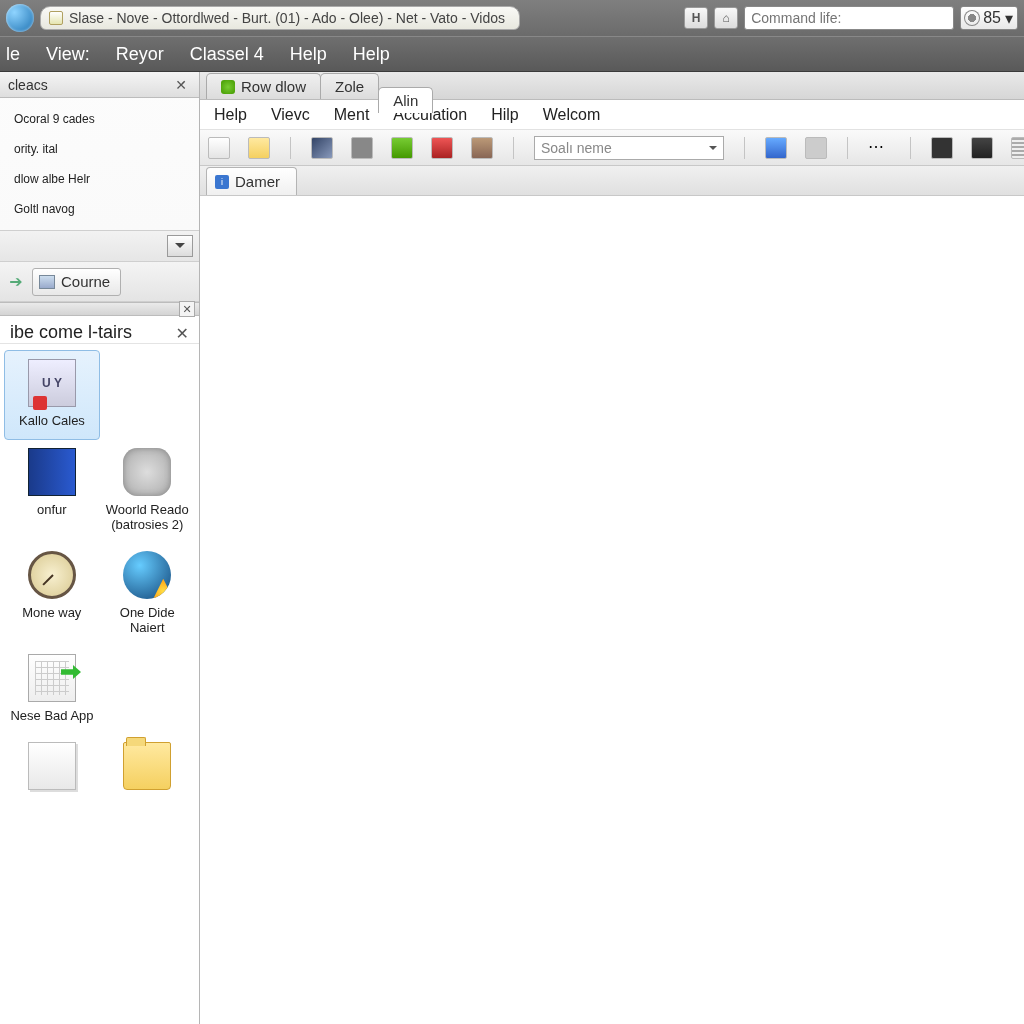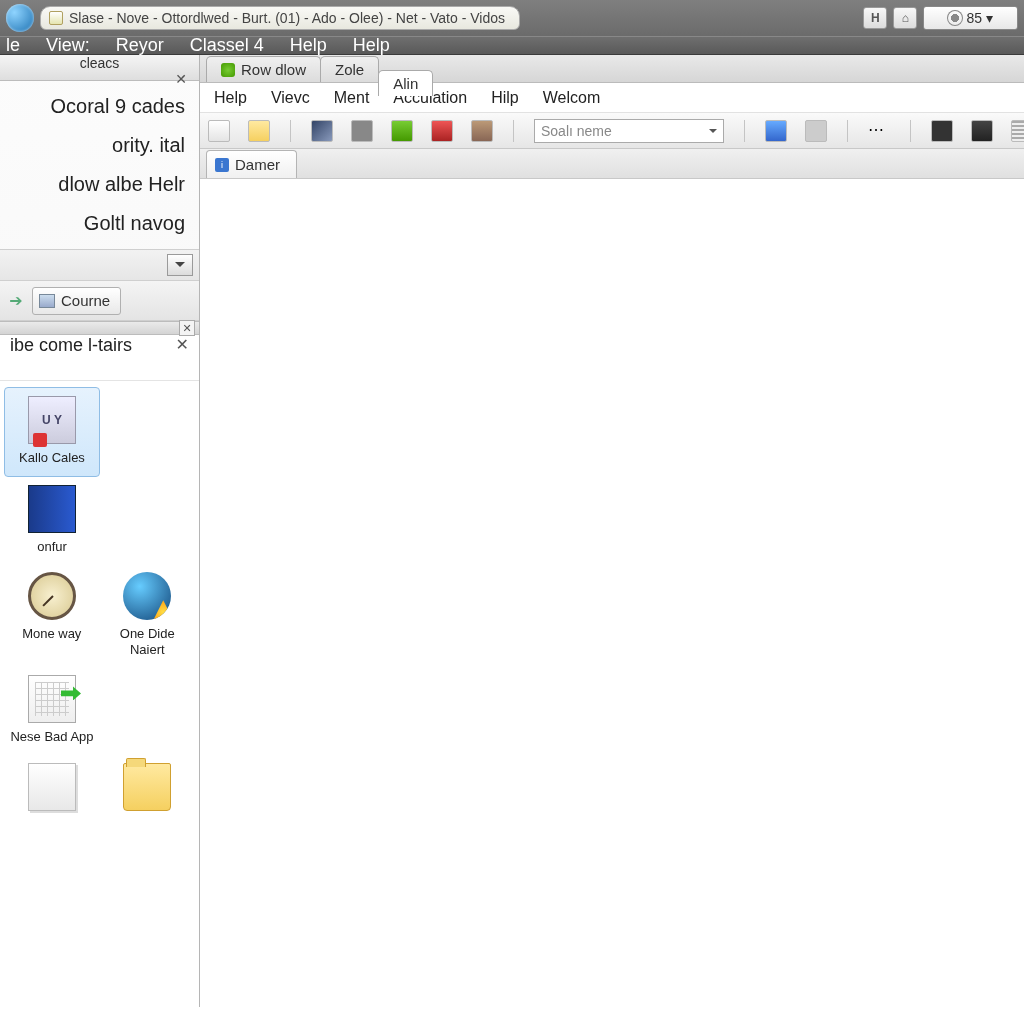--- a/index.html
+++ b/index.html
@@ -6,49 +6,49 @@
 html, body { width: 1024px; height: 1024px; overflow: hidden; background: #fff; }
 
 .titlebar { height: 36px; background: linear-gradient(#7f7f7f,#6b6b6b); display: flex; align-items: center; padding: 0 6px; gap: 6px; }
 .title-chip { background: linear-gradient(#f9f9f6,#e8e8df); border: 1px solid #aaa; border-radius: 10px 10px 6px 6px; padding: 3px 14px 3px 8px; font-size: 14px; color: #444; display: flex; align-items: center; gap: 6px; }
 .title-chip .doc-icon { width: 14px; height: 14px; background: linear-gradient(#fff,#e5e5b0); border: 1px solid #b0a060; border-radius: 2px; }
 .orb { width: 28px; height: 28px; border-radius: 50%; background: radial-gradient(circle at 30% 30%, #8fd4ff, #1a6fb0); box-shadow: inset 0 0 3px rgba(255,255,255,.7); }
 
 .title-right { margin-left: auto; display: flex; align-items: center; gap: 6px; }
 .tb-btn { width: 24px; height: 22px; background: linear-gradient(#f8f8f8,#dcdcdc); border: 1px solid #999; border-radius: 3px; display: flex; align-items: center; justify-content: center; font-size: 12px; font-weight: bold; color: #555; }
 .cmd-input { width: 210px; height: 24px; border: 1px solid #888; border-radius: 3px; background: #fff; padding: 0 6px; font-size: 14px; color: #666; }
-.pct-box { height: 24px; border: 1px solid #888; border-radius: 3px; background: linear-gradient(#fff,#e8e8e8); padding: 0 24px; display: flex; align-items: center; font-size: 14px; color: #333; gap: 4px; }
+.pct-box { height: 24px; border: 1px solid #888; border-radius: 3px; background: linear-gradient(#fff,#e8e8e8); padding: 0 4px; display: flex; align-items: center; font-size: 16px; color: #333; gap: 4px; }
 .gear-ic { width: 14px; height: 14px; border-radius: 50%; background: radial-gradient(circle,#888 40%,transparent 41%); box-shadow: 0 0 0 1px #888; }
 
-.menubar { height: 19px; background: linear-gradient(#6f6f6f,#595959); display: flex; align-items: center; padding: 0 6px; gap: 26px; color: #fff; font-size: 18px; border-top: 1px solid #888; border-bottom: 1px solid #3a3a3a; }
+.menubar { height: 36px; background: linear-gradient(#6f6f6f,#595959); display: flex; align-items: center; padding: 0 6px; gap: 26px; color: #fff; font-size: 18px; border-top: 1px solid #888; border-bottom: 1px solid #3a3a3a; }
 .menubar span { cursor: default; }
 
 .body { display: flex; height: calc(1024px - 72px); }
 
 .sidebar { width: 200px; background: linear-gradient(#fcfcfc,#f0f0f0); border-right: 1px solid #b5b5b5; display: flex; flex-direction: column; }
 
-.panel-hdr { height: 26px; background: linear-gradient(#f5f5f5,#dedede); border-bottom: 1px solid #bcbcbc; display: flex; align-items: center; padding: 0 8px; font-size: 14px; color: #333; flex-direction: column; }
+.panel-hdr { height: 26px; background: linear-gradient(#f5f5f5,#dedede); border-bottom: 1px solid #bcbcbc; display: flex; align-items: center; padding: 0 8px; font-size: 14px; color: #333; }
 .panel-hdr .x { margin-left: auto; font-size: 14px; color: #555; padding: 0 4px; cursor: pointer; }
 
 .nav-list { padding: 6px 0; }
-.nav-item { padding: 8px 14px; font-size: 20px; color: #222; cursor: default; text-align: right; }
+.nav-item { padding: 8px 14px; font-size: 12px; color: #222; cursor: default; }
 
 .combo-row { height: 32px; border-top: 1px solid #cfcfcf; border-bottom: 1px solid #cfcfcf; display: flex; align-items: center; justify-content: flex-end; padding-right: 6px; background: linear-gradient(#f2f2f2,#e6e6e6); }
 .combo-dd { width: 26px; height: 22px; border: 1px solid #9a9a9a; background: linear-gradient(#fff,#dcdcdc); display: flex; align-items: center; justify-content: center; }
 .combo-dd::after { content: ""; border: 5px solid transparent; border-top-color: #444; margin-top: 4px; }
 
 .btn-row { height: 40px; display: flex; align-items: center; padding: 0 6px; gap: 6px; background: linear-gradient(#f4f4f4,#e4e4e4); border-bottom: 1px solid #cfcfcf; }
 .btn-row .arrow { width: 20px; font-size: 16px; color: #5a7; text-align: center; }
 .btn-row .chip { height: 28px; border: 1px solid #b0b0b0; border-radius: 3px; background: linear-gradient(#fff,#e8e8e8); display: flex; align-items: center; padding: 0 10px 0 6px; gap: 6px; font-size: 15px; color: #333; }
 .chip-ic { width: 16px; height: 14px; background: linear-gradient(#cde,#9ac); border: 1px solid #789; }
 
 .sep { height: 14px; background: linear-gradient(#eaeaea,#d4d4d4); border-top: 1px solid #bcbcbc; border-bottom: 1px solid #bcbcbc; position: relative; }
 .sep .x { position: absolute; right: 4px; top: -2px; border: 1px solid #aaa; width: 16px; height: 16px; background: #f4f4f4; font-size: 11px; text-align: center; line-height: 14px; color: #555; }
 
-.panel2-hdr { height: 46px; display: flex; align-items: flex-start; padding: 0 10px; font-size: 18px; color: #222; background: #fff; border-bottom: 1px solid #e4e4e4; }
+.panel2-hdr { height: 28px; display: flex; align-items: flex-end; padding: 0 10px; font-size: 18px; color: #222; background: #fff; border-bottom: 1px solid #e4e4e4; }
 .panel2-hdr .x { margin-left: auto; font-size: 16px; color: #555; }
 
 .tile-grid { flex: 1; overflow: hidden; padding: 6px 4px; background: #fff; }
 .tile-row { display: flex; }
 .tile { width: 96px; display: flex; flex-direction: column; align-items: center; padding: 8px 2px 10px; font-size: 13px; color: #222; text-align: center; line-height: 1.2; cursor: default; }
 .tile.sel { background: linear-gradient(#e6f2fd,#cfe7fb); border: 1px solid #8fbde5; border-radius: 4px; }
 .tile .ic { width: 48px; height: 48px; margin-bottom: 6px; }
 
 .main { flex: 1; display: flex; flex-direction: column; background: #fff; }
 
@@ -98,20 +98,21 @@
 
 <div class="titlebar">
   <div class="orb"></div>
   <div class="title-chip">
     <span class="doc-icon"></span>
     <span>Slase - Nove - Ottordlwed - Burt. (01) - Ado - Olee) - Net - Vato - Vidos</span>
   </div>
   <div class="title-right">
     <div class="tb-btn">H</div>
     <div class="tb-btn">⌂</div>
+    <input class="cmd-input" placeholder="Command life:" style="">
     <div class="pct-box">
       <span class="gear-ic"></span>
       <span>85</span>
       <span>▾</span>
     </div>
   </div>
 </div>
 
 <div class="menubar">
   <span>le</span>
@@ -156,20 +157,24 @@
         <div class="tile sel">
           <div class="ic ic-uy"></div>
           <span>Kallo Cales</span>
         </div>
       </div>
       <div class="tile-row">
         <div class="tile">
           <div class="ic ic-blue"></div>
           <span>onfur</span>
         </div>
+        <div class="tile">
+          <div class="ic ic-mech"></div>
+          <span>Woorld Reado (batrosies 2)</span>
+        </div>
       </div>
       <div class="tile-row">
         <div class="tile">
           <div class="ic ic-clock"></div>
           <span>Mone way</span>
         </div>
         <div class="tile">
           <div class="ic ic-globe"></div>
           <span>One Dide Naiert</span>
         </div>

